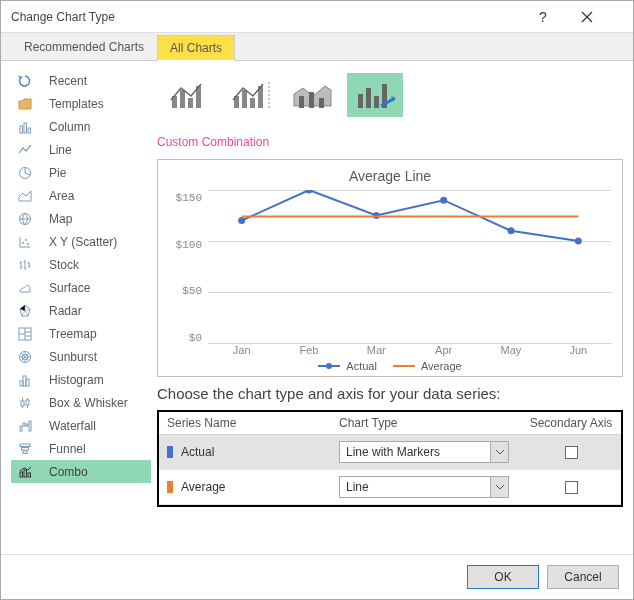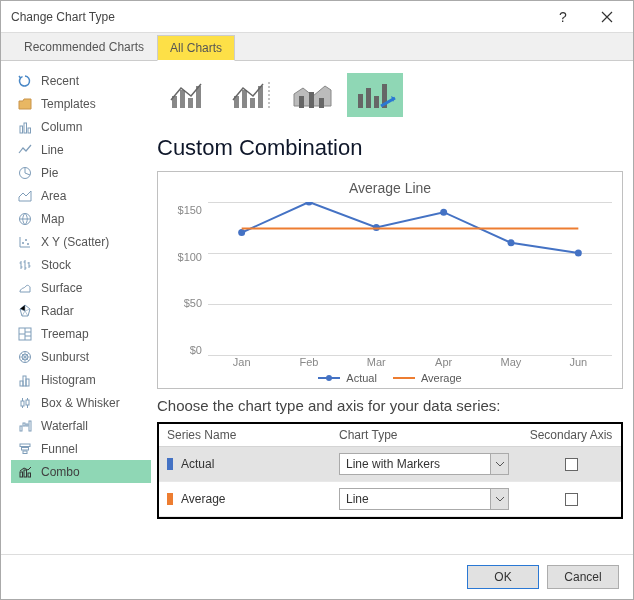--- a/index.html
+++ b/index.html
@@ -1,38 +1,38 @@
 <!DOCTYPE html>
 <html><head>
 <meta charset="utf-8">
 <style>
   * { box-sizing: border-box; margin: 0; padding: 0; }
   body { font-family: "Segoe UI", Arial, sans-serif; font-size: 12px; color: #333; background: #fff; width: 634px; height: 600px; overflow: hidden; }
   .window { border: 1px solid #aaa; width: 634px; height: 600px; display: flex; flex-direction: column; }
-  .titlebar { display: flex; align-items: center; height: 32px; padding: 0 4px 0 10px; border-bottom: 1px solid #ddd; }
+  .titlebar { display: flex; align-items: center; height: 32px; padding: 0 24px 0 10px; border-bottom: 1px solid #ddd; }
   .titlebar .title { flex: 1; font-size: 12px; color: #444; }
   .titlebar .win-btn { width: 44px; height: 30px; display: flex; align-items: center; justify-content: center; color: #333; font-size: 14px; }
   .tabs { display: flex; gap: 0; padding-left: 10px; background: #f0f0f0; height: 28px; align-items: flex-end; border-bottom: 1px solid #ccc; }
   .tab { padding: 5px 12px; font-size: 12px; color: #555; background: #f0f0f0; border: 1px solid transparent; }
   .tab.active { background: #fde047; border: 1px solid #ccc; border-bottom: 1px solid #fff; margin-bottom: -1px; }
   .body { flex: 1; display: flex; padding: 8px 10px 10px 10px; gap: 6px; overflow: hidden; }
   .sidebar { width: 140px; display: flex; flex-direction: column; }
-  .sidebar-item { display: flex; align-items: center; gap: 8px; padding: 4px 6px; height: 23px; color: #555; font-size: 12px; }
+  .sidebar-item { display: flex; align-items: center; gap: 16px; padding: 4px 6px; height: 23px; color: #555; font-size: 12px; }
   .sidebar-item.selected { background: #8fd7b5; color: #404040; }
   .side-icon { width: 16px; height: 16px; display: flex; align-items: center; justify-content: center; color: #7f9db9; }
   .sidebar-item.selected .side-icon { color: #333; }
   .main { flex: 1; display: flex; flex-direction: column; gap: 6px; }
   .subtypes { display: flex; gap: 6px; padding: 4px 4px 10px 4px; }
   .subtype { width: 56px; height: 44px; display: flex; align-items: center; justify-content: center; border: 1px solid transparent; }
   .subtype.selected { background: #8fd7b5; border-color: #8fd7b5; }
-  .heading { font-size: 22px; color: #0f172a; padding: 2px 6px 4px 0; }
+  .heading { font-size: 12px; color: #ec4899; padding: 2px 6px 4px 0; }
   .chart-preview { border: 1px solid #c0c0c0; height: 218px; padding: 8px 10px 4px 10px; display: flex; flex-direction: column; }
   .chart-title { text-align: center; font-size: 14px; color: #595959; margin-bottom: 6px; }
   .chart-area { flex: 1; position: relative; display: flex; }
-  .y-labels { width: 40px; display: flex; flex-direction: column; justify-content: space-between; text-align: right; font-size: 11px; color: #888; padding: 2px 6px 0 0; }
+  .y-labels { width: 40px; display: flex; flex-direction: column; justify-content: space-between; text-align: right; font-size: 11px; color: #888; padding: 2px 6px 0 0; font-family: Liberation Mono, monospace; }
   .plot { flex: 1; position: relative; border-bottom: 1px solid #d9d9d9; }
   .plot .grid { position: absolute; left: 0; right: 0; height: 1px; background: #d9d9d9; }
   .x-labels { display: flex; padding-left: 40px; font-size: 11px; color: #888; }
   .x-labels span { flex: 1; text-align: center; }
   .legend { display: flex; justify-content: center; gap: 16px; padding: 4px 0 0 0; font-size: 11px; color: #595959; }
   .legend-item { display: flex; align-items: center; gap: 6px; }
   .legend-line { width: 22px; height: 2px; }
   .legend-line.actual { background: #4472c4; position: relative; }
   .legend-line.actual::after { content:''; position:absolute; width:6px; height:6px; border-radius:50%; background:#4472c4; left:50%; top:50%; transform:translate(-50%,-50%); }
   .legend-line.average { background: #ed7d31; }

